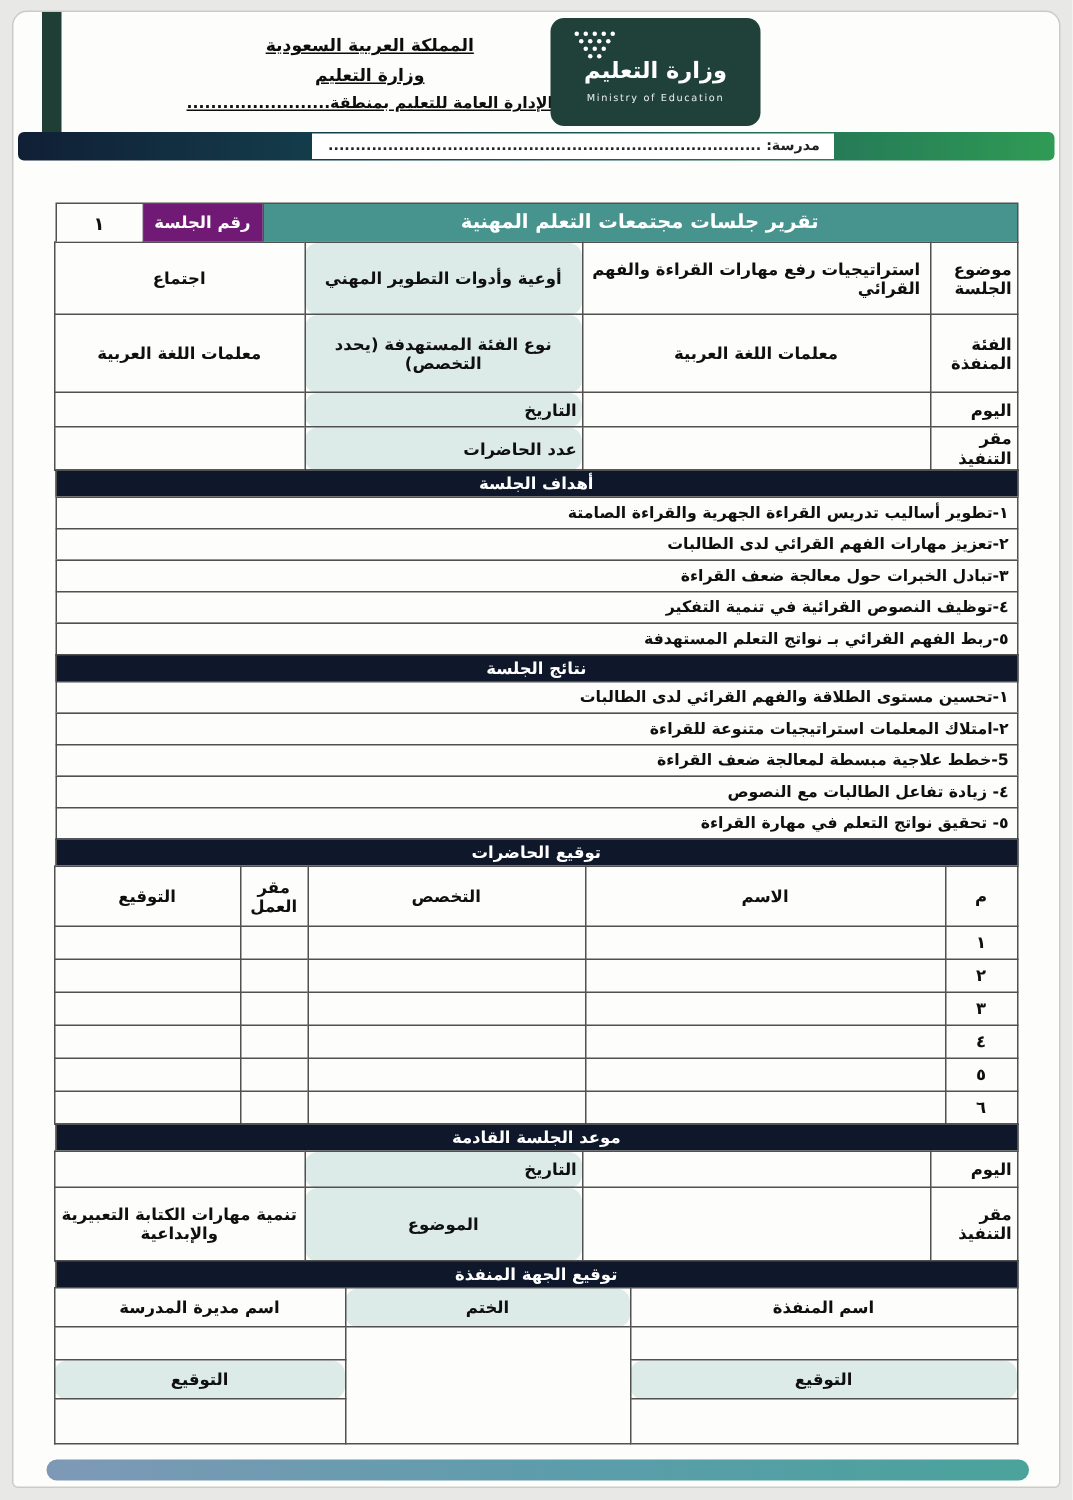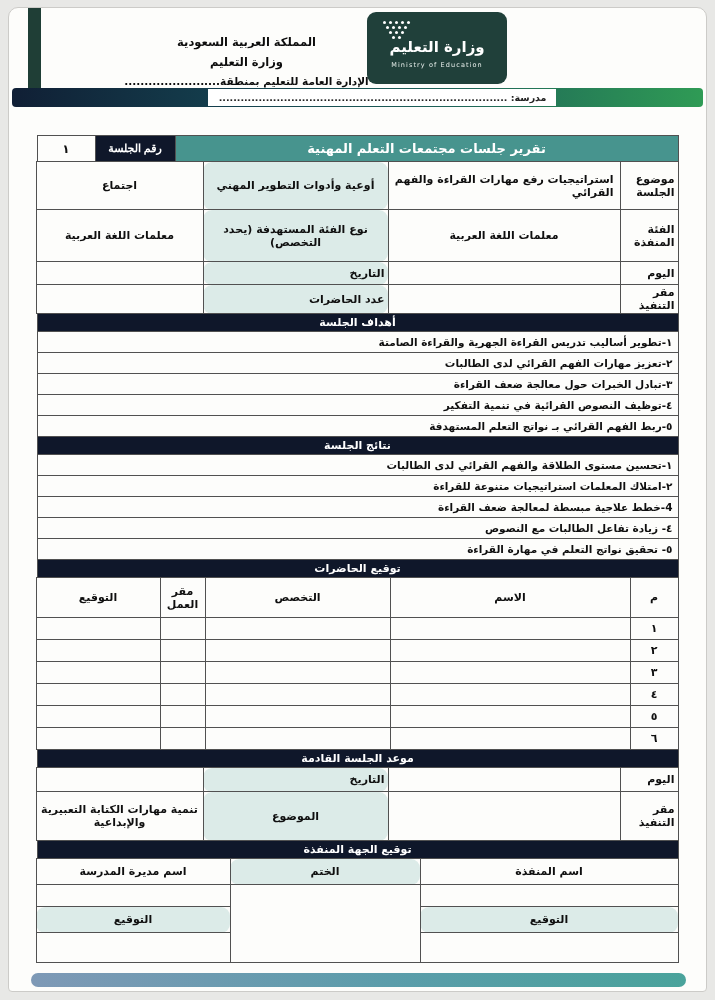--- a/index.html
+++ b/index.html
@@ -3,21 +3,21 @@
 <meta charset="utf-8">
 <style>
   * { margin:0; padding:0; box-sizing:border-box; }
   html, body { width:715px; height:1000px; }
   body { background:#e8e8e6; font-family:"DejaVu Sans", sans-serif; position:relative; overflow:hidden; }
   .page { position:absolute; left:8px; top:7px; width:699px; height:985px; background:#fdfdfb; border:1px solid #cccbc8; border-radius:10px 10px 4px 4px; }
 
   
   .hdr { position:relative; height:80px; }
   .corner-stripe { position:absolute; left:19px; top:0; width:13px; height:80px; background:#1f3e36; }
-  .hdr-text { position:absolute; left:110px; top:24px; width:255px; text-align:center; direction:rtl; color:#0d0d0d; }
+  .hdr-text { position:absolute; left:110px; top:12px; width:255px; text-align:center; direction:rtl; color:#0d0d0d;text-decoration:underline; }
   .hdr-text .l1, .hdr-text .l2 { font-size:11.5px; font-weight:bold; line-height:1.75; }
   .hdr-text .l3 { font-size:10.5px; font-weight:bold; line-height:1.75; }
   .logo-box { position:relative; position:absolute; left:358px; top:4px; width:140px; height:72px; background:#20403a; border-radius:9px; display:flex; flex-direction:column; align-items:center; justify-content:center; padding-top:12px; }
   .logo-ar { color:#ffffff; font-size:15px; font-weight:bold; direction:rtl; line-height:1.1; }
   .logo-en { color:#e8efec; font-size:6.5px; letter-spacing:1.1px; margin-top:6px; }
   .logo-dots { position:absolute; top:9px; left:16px; width:3px; height:3px; border-radius:50%; background:#fff;
       box-shadow: 6px 0 0 0 #fff, 12px 0 0 0 #fff, 18px 0 0 0 #fff, 24px 0 0 0 #fff,
                   3px 5px 0 0 #fff, 9px 5px 0 0 #fff, 15px 5px 0 0 #fff, 21px 5px 0 0 #fff,
                   6px 10px 0 0 #fff, 12px 10px 0 0 #fff, 18px 10px 0 0 #fff,
                   9px 15px 0 0 #fff, 15px 15px 0 0 #fff; }
@@ -30,21 +30,21 @@
                 font-size:9.5px; font-weight:bold; color:#222; overflow:hidden; white-space:nowrap;margin-left:24px; }
 
   
   .content { width:642px; margin:28px auto 0; direction:rtl; }
   .content > * + * { margin-top:-1px; }
 
   .trow { display:flex; border:1px solid #515151; height:27px; }
   .trow > div { display:flex; align-items:center; justify-content:center; }
   .trow > div:not(:last-child) { border-left:1px solid #515151; }
   .t-title { flex:1; background:#47948e; color:#fff; font-weight:bold; font-size:13px; }
-  .t-numlbl { width:80px; background:#0f172a; color:#fff; font-weight:bold; font-size:11px;font-family:Liberation Serif, serif; }
+  .t-numlbl { width:80px; background:#701a75; color:#fff; font-weight:bold; font-size:11px; }
   .t-num { width:57px; background:#fdfdfb; color:#111; font-weight:bold; font-size:12px; }
 
   .bar { border:1px solid #515151; background:#0f172a; color:#fff; font-weight:bold; text-align:center;
          font-size:11px; height:19px; display:flex; align-items:center; justify-content:center; }
   .line { border:1px solid #515151; background:#fdfdfb; height:22px; display:flex; align-items:center;
           font-weight:bold; font-size:10.5px; padding-right:5px; color:#0f0f0f; }
 
   table.sec { border-collapse:collapse; table-layout:fixed; width:642px; background:#fdfdfb; }
   table.sec td { border:1px solid #515151; font-size:11px; color:#0f0f0f; vertical-align:middle; padding:1px 3px; }
   .b { font-weight:bold; } .c { text-align:center; } .r { text-align:right; }
@@ -126,21 +126,21 @@
     <div class="bar">أهداف الجلسة</div>
     <div class="line">١-تطوير أساليب تدريس القراءة الجهرية والقراءة الصامتة</div>
     <div class="line">٢-تعزيز مهارات الفهم القرائي لدى الطالبات</div>
     <div class="line">٣-تبادل الخبرات حول معالجة ضعف القراءة</div>
     <div class="line">٤-توظيف النصوص القرائية في تنمية التفكير</div>
     <div class="line">٥-ربط الفهم القرائي بـ نواتج التعلم المستهدفة</div>
 
     <div class="bar">نتائج الجلسة</div>
     <div class="line">١-تحسين مستوى الطلاقة والفهم القرائي لدى الطالبات</div>
     <div class="line">٢-امتلاك المعلمات استراتيجيات متنوعة للقراءة</div>
-    <div class="line">4-خطط علاجية مبسطة لمعالجة ضعف القراءة</div>
+    <div class="line">5-خطط علاجية مبسطة لمعالجة ضعف القراءة</div>
     <div class="line">٤- زيادة تفاعل الطالبات مع النصوص</div>
     <div class="line">٥- تحقيق نواتج التعلم في مهارة القراءة</div>
 
     <div class="bar">توقيع الحاضرات</div>
     <table class="sec" dir="rtl">
       <colgroup>
           <col style="width:48px">
           <col style="width:240px">
           <col style="width:185px">
           <col style="width:45px">

